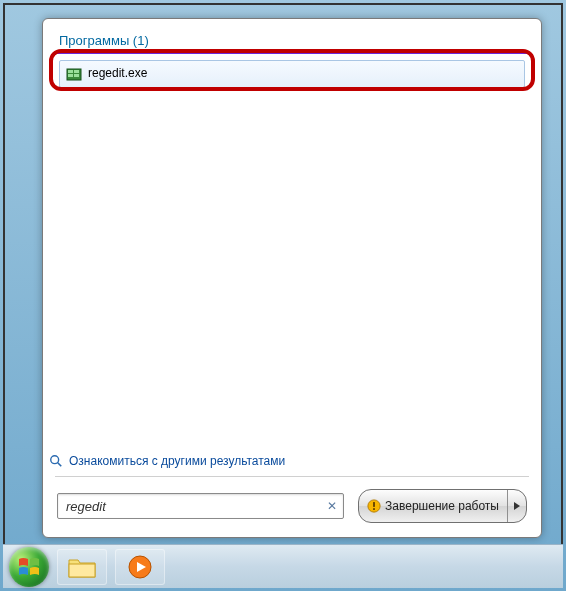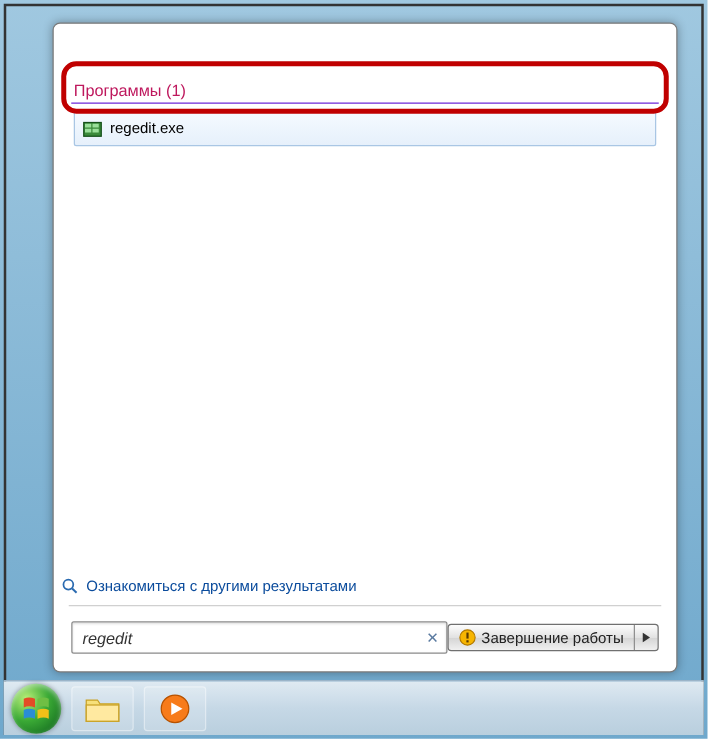--- a/index.html
+++ b/index.html
@@ -30,25 +30,24 @@
   padding: 10px 0 0 0;
   display: flex;
   flex-direction: column;
 }
 .results-area {
   flex: 1;
   padding: 0 14px;
   position: relative;
 }
 .cat-header {
-  color: #be185d;
+  color: #0369a1;
   font-size: 13px;
   padding: 4px 2px 2px 2px;
-  border-bottom: 1px solid #6d28d9;
-  margin-top: 32px;
+  border-bottom: 4px solid #6d28d9;
 }
 .highlight-ring {
   position: absolute;
   top: 20px;
   left: 6px;
   right: 6px;
   height: 42px;
   border: 4px solid #c00000;
   border-radius: 12px;
   pointer-events: none;
@@ -79,21 +78,21 @@
 }
 .more-results .mag { width: 14px; height: 14px; }
 .divider {
   height: 1px;
   background: #d0d0d0;
   margin: 2px 12px;
 }
 .bottom-row {
   display: flex;
   align-items: center;
-  gap: 0;
+  gap: 14px;
   padding: 10px 14px 14px 14px;
 }
 .search-box {
   flex: 1;
   display: flex;
   align-items: center;
   height: 26px;
   border: 1px solid #8a8a8a;
   border-radius: 2px;
   background: #fff;
@@ -112,23 +111,23 @@
 .clear-x {
   width: 14px; height: 14px;
   color: #5a7aa0;
   cursor: pointer;
   text-align: center;
   line-height: 14px;
   font-size: 12px;
 }
 .shutdown-group {
   display: flex;
-  height: 22px;
+  height: 34px;
   border: 1px solid #707070;
-  border-radius: 3px;
+  border-radius: 13px;
   overflow: hidden;
   background: linear-gradient(180deg, #fdfdfd 0%, #e2e2e2 50%, #d4d4d4 51%, #f0f0f0 100%);
 }
 .shutdown-btn {
   display: flex;
   align-items: center;
   gap: 4px;
   padding: 0 8px;
   border-right: 1px solid #909090;
   font-size: 12px;

